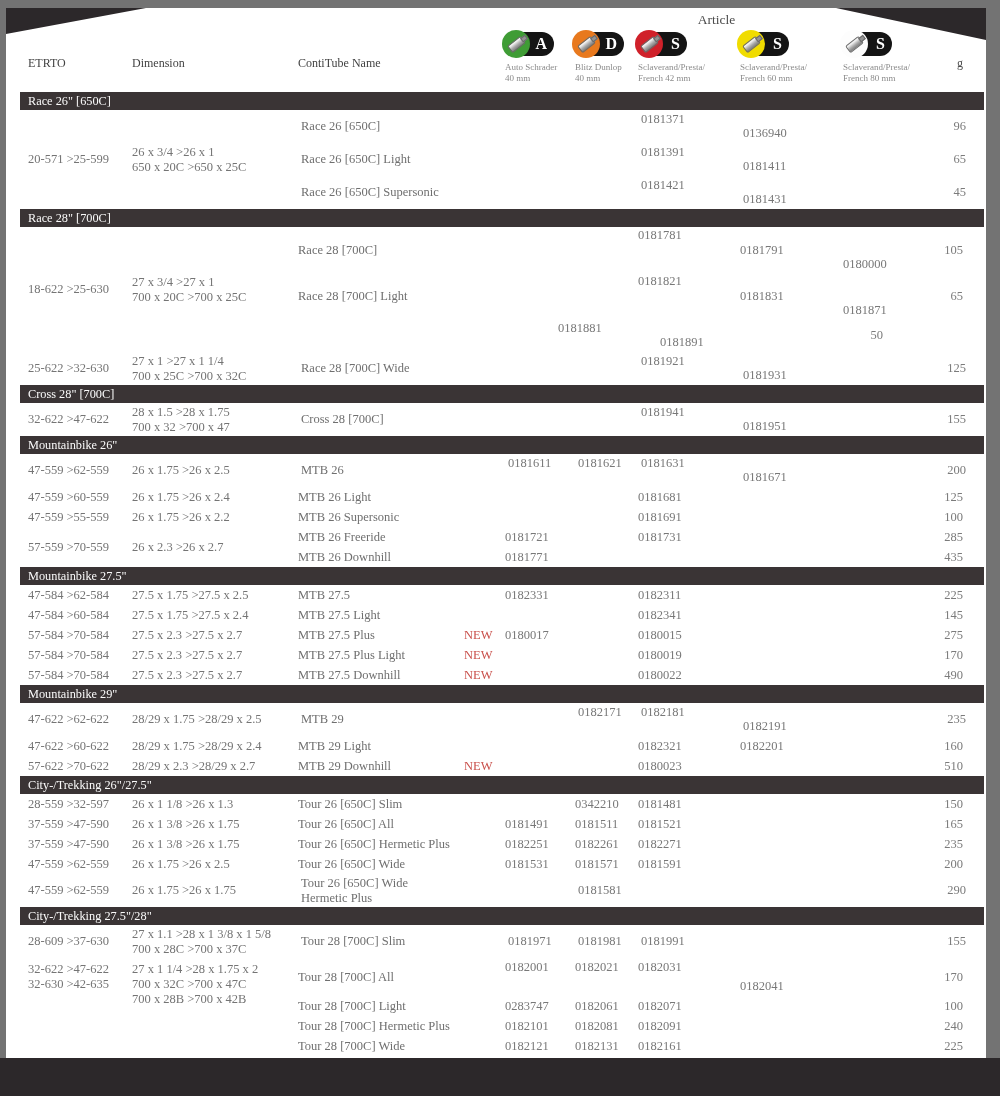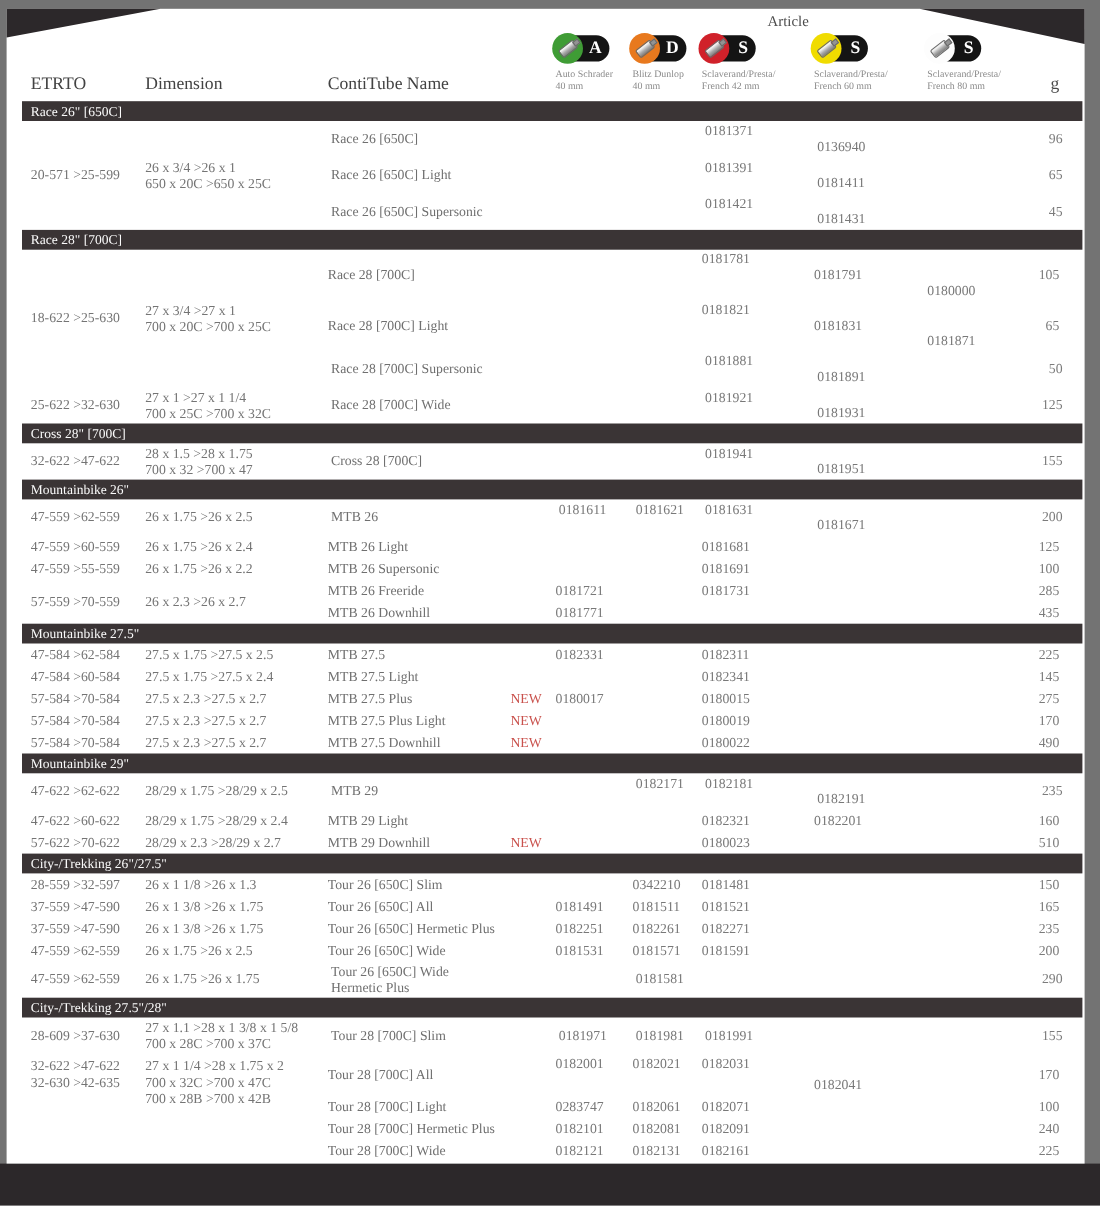--- a/index.html
+++ b/index.html
@@ -32,21 +32,21 @@
   .v-green{background:#3f9c35;}
   .v-orange{background:#e8791e;}
   .v-red{background:#d0212a;}
   .v-yellow{background:#f0dc00;}
   .v-white{background:#fdfdfd;}
   .vstem{width:15px;height:7px;background:linear-gradient(#f0f0f0 15%,#a8a8a8 60%,#7c7c7c);
     border:1px solid #6a6a6a;border-radius:2px;transform:rotate(-38deg);position:relative;}
   .vstem::after{content:'';position:absolute;right:-5px;top:1px;width:4px;height:3px;
     background:#939393;border:1px solid #6a6a6a;}
   .vlabel{font-size:9px;line-height:11px;color:#8b8b8b;white-space:nowrap;}
-  .hl{position:absolute;bottom:6px;font-size:16px;color:#424242;}
+  .hl{position:absolute;bottom:21px;font-size:12px;color:#424242;}
   .hl-etrto{left:0;}
   .hl-dim{left:104px;}
   .hl-name{left:270px;}
   .hl-g{left:877px;width:58px;text-align:right;color:#4a4a4a;}
 
   
   .bar{height:18px;background:#3a3435;color:#fbfbfb;font-size:12.3px;line-height:18px;
     padding-left:8px;margin:0 -15px 0 -8px;}
   .group{display:flex;}
   .gleft{display:flex;width:270px;flex:0 0 270px;align-items:center;}
@@ -242,24 +242,20 @@
               </div>
               <div class="c cnew"></div>
               <div class="c ca"></div>
               <div class="c cd"></div>
               <div class="c cs42">0181821</div>
               <div class="c cs60">0181831</div>
               <div class="c cs80">0181871</div>
               <div class="c cg">65</div>
             </div>
       <div class="row r2">
-              <div class="c cname">
-                <div>Race 28 [700C] Supersonic</div>
-                <div></div>
-              </div>
               <div class="c cnew"></div>
               <div class="c ca"></div>
               <div class="c cd"></div>
               <div class="c cs42">0181881</div>
               <div class="c cs60">0181891</div>
               <div class="c cs80"></div>
               <div class="c cg">50</div>
             </div>
     </div>
   </div>

